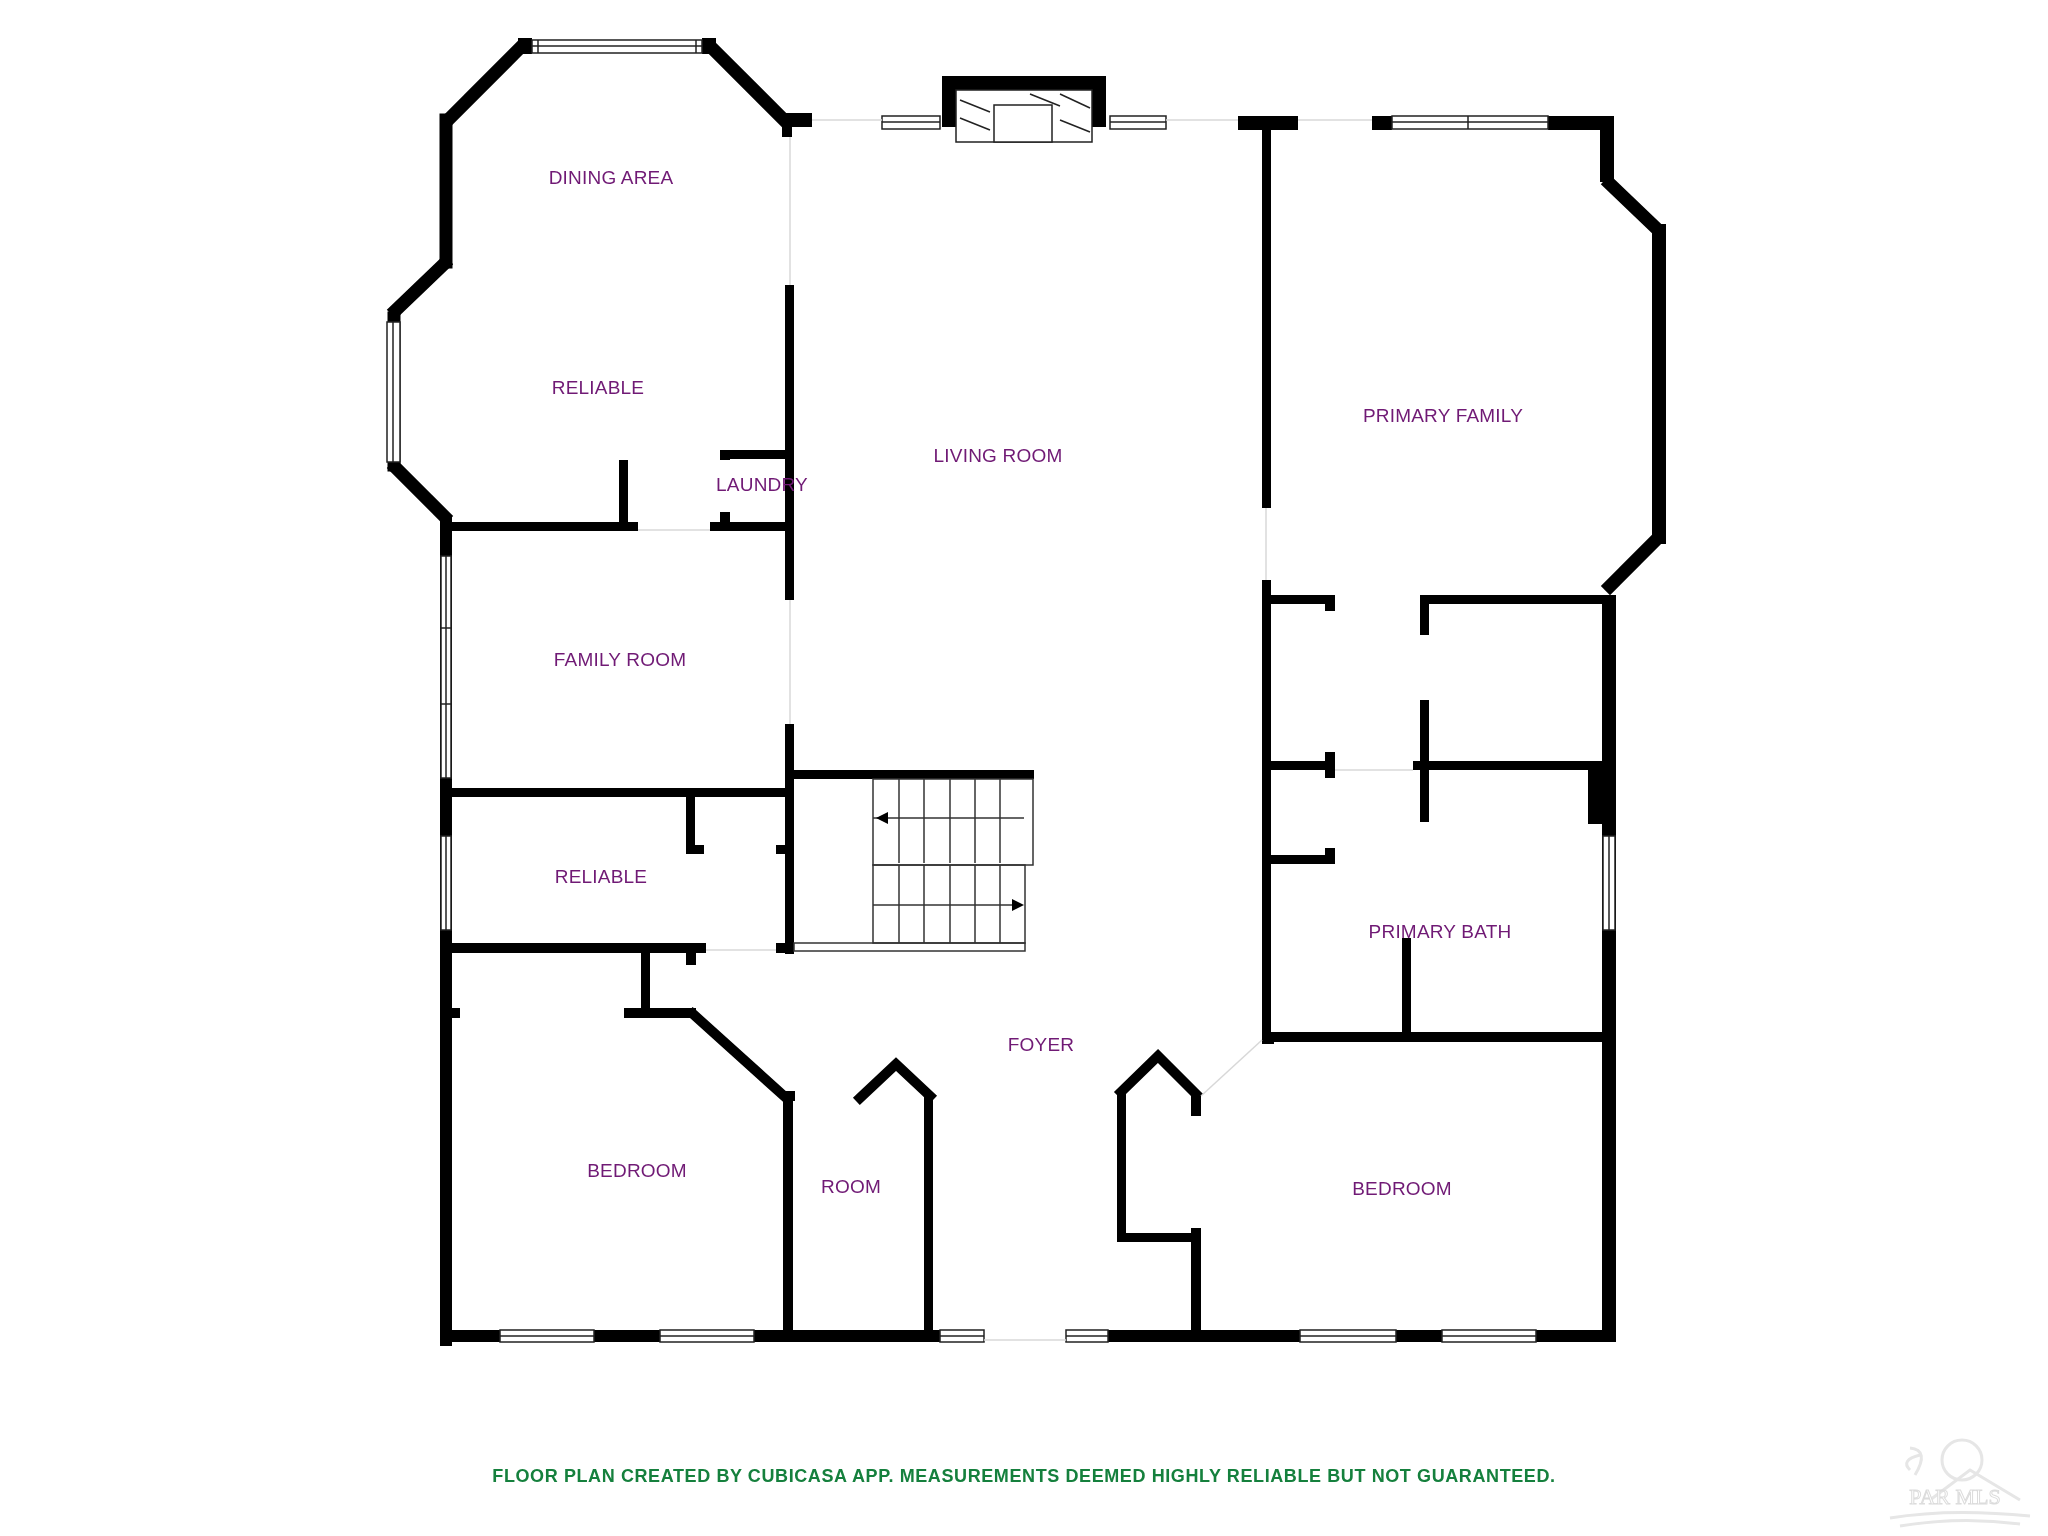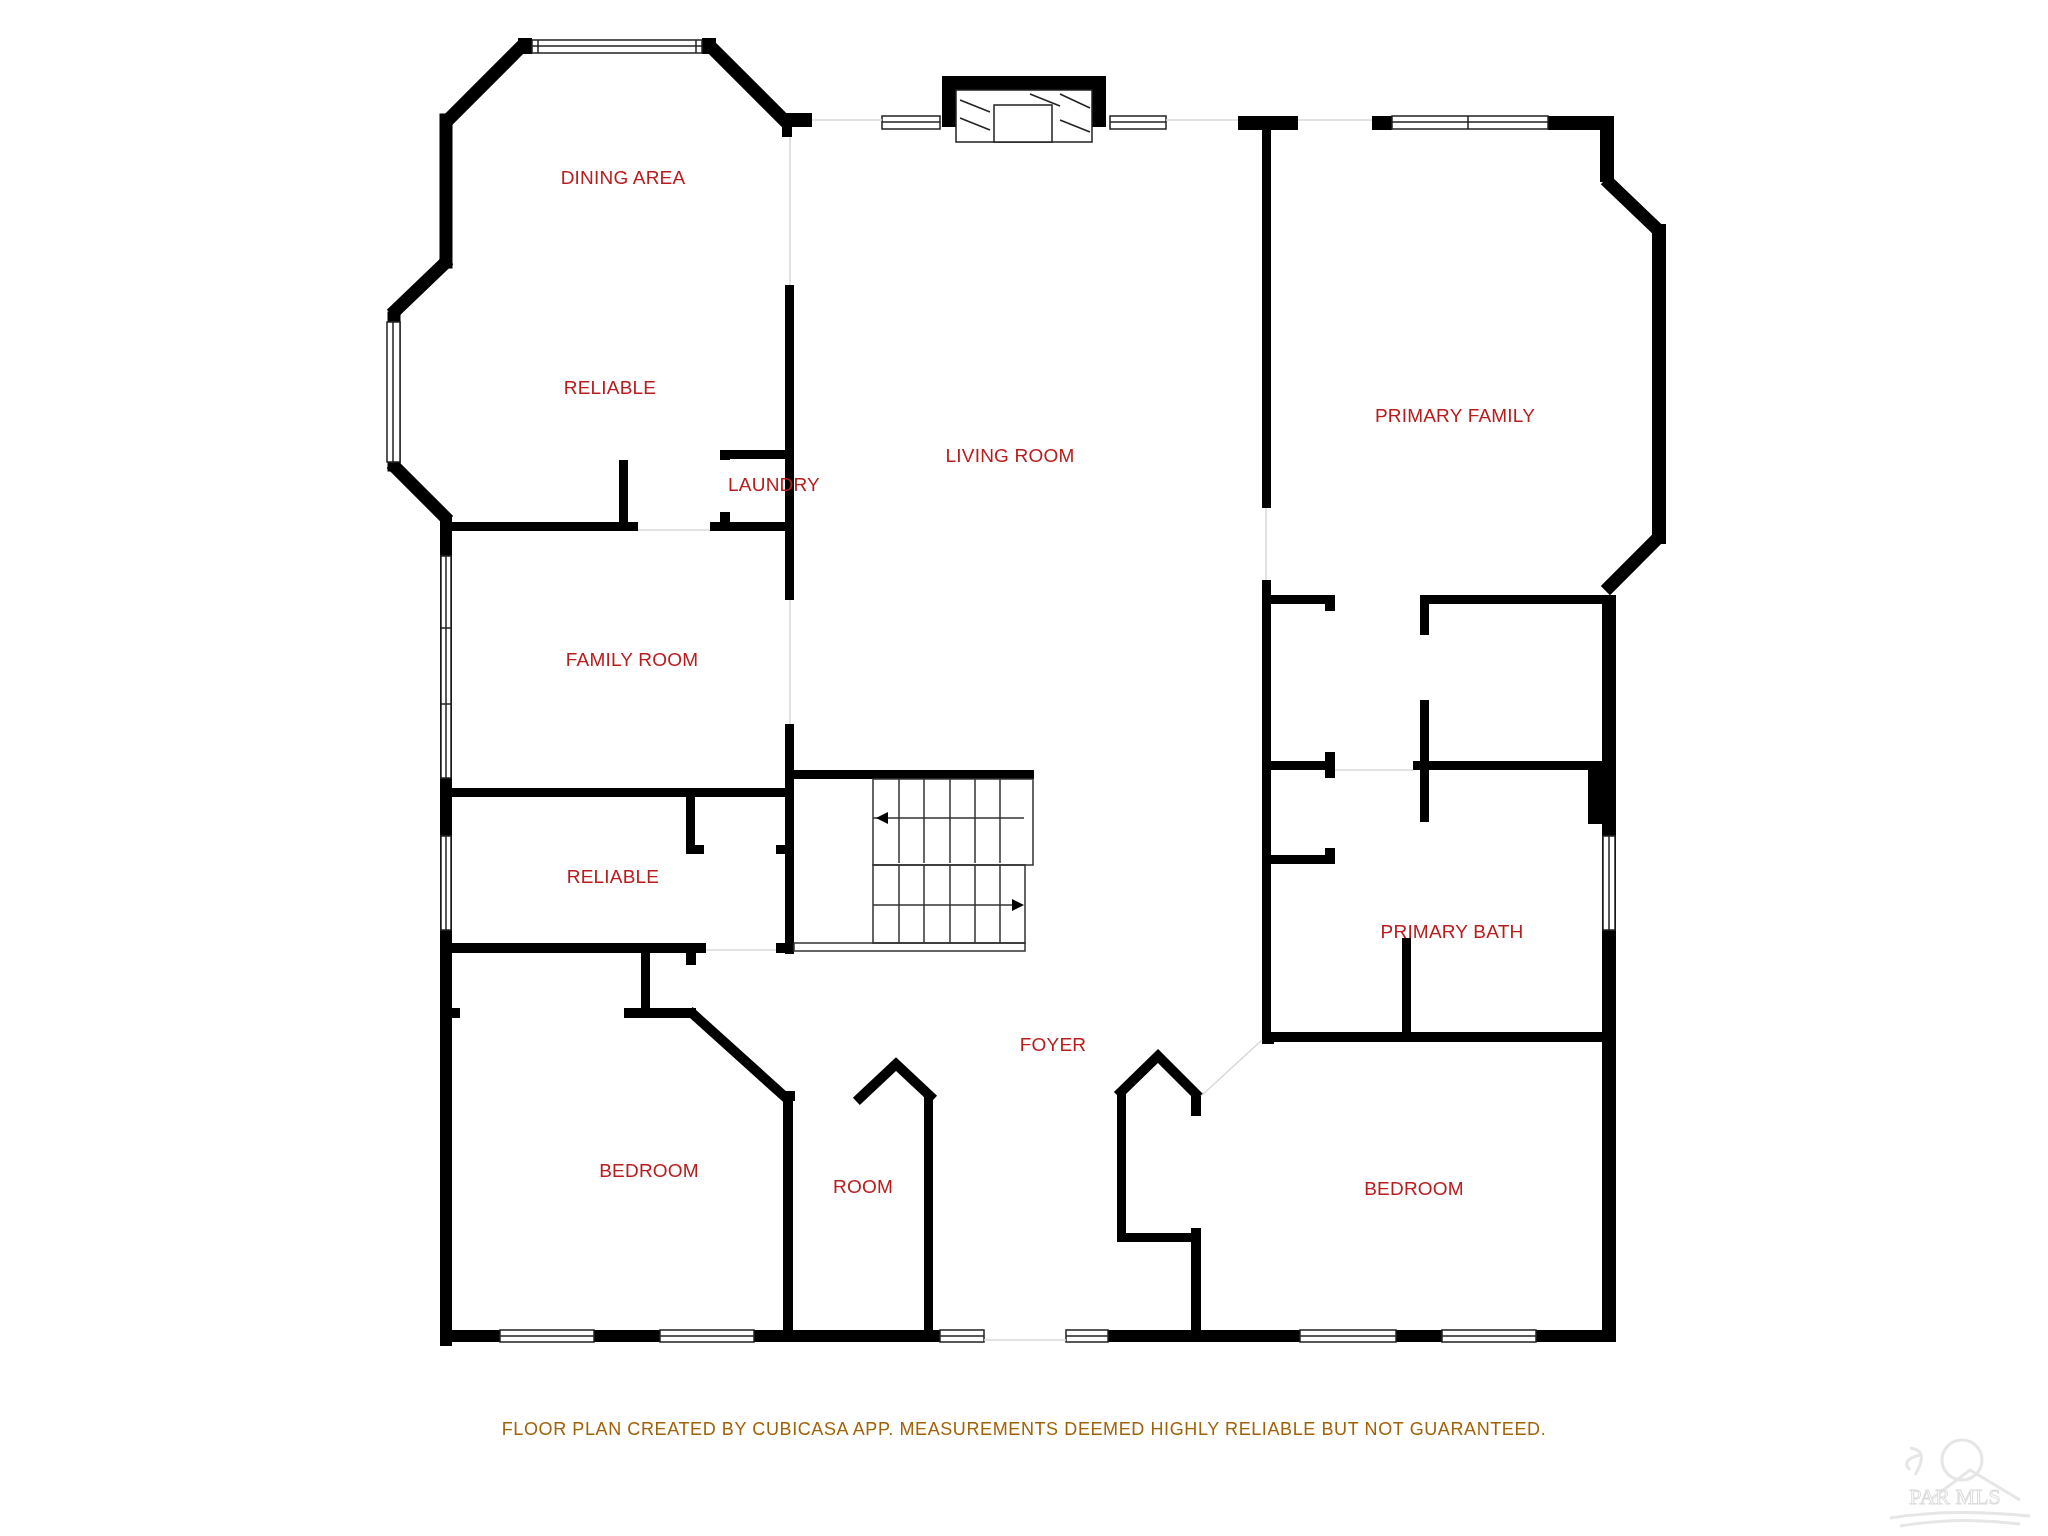--- a/index.html
+++ b/index.html
@@ -3,22 +3,22 @@
 <meta charset="utf-8">
 <style>
   html, body { margin: 0; padding: 0; background: #ffffff; }
   body { width: 2048px; height: 1536px; position: relative; overflow: hidden; font-family: "Liberation Sans", sans-serif; }
   #plan { position: absolute; left: 0; top: 0; width: 2048px; height: 1536px; }
   .wall { fill: #000; }
   .wline { stroke: #000; stroke-linecap: square; fill: none; }
   .win { fill: #fff; stroke: #222; stroke-width: 1.5; }
   .winl { stroke: #222; stroke-width: 1.5; }
   .door { stroke: #d8d8d8; stroke-width: 1.5; fill: none; }
-  .room-label { position: absolute; transform: translate(-50%, -50%); font-size: 19px; color: #b91c1c; white-space: nowrap; letter-spacing: 0.2px; margin-left: 12px; }
-  .footer { position: absolute; left: 50%; top: 1429px; transform: translate(-50%, -50%); font-size: 18px; color: #a16207; letter-spacing: 0.6px; white-space: nowrap; }
+  .room-label { position: absolute; transform: translate(-50%, -50%); font-size: 19px; color: #701a75; white-space: nowrap; letter-spacing: 0.2px; }
+  .footer { position: absolute; left: 50%; top: 1476px; transform: translate(-50%, -50%); font-size: 18px; color: #15803d; letter-spacing: 0.6px; white-space: nowrap; font-weight: bold; }
   .logo { position: absolute; left: 1870px; top: 1430px; width: 170px; height: 100px; }
   .stair { stroke: #333; stroke-width: 1.5; fill: none; }
 </style>
 </head>
 <body>
 
 <svg id="plan" viewBox="0 0 2048 1536" xmlns="http://www.w3.org/2000/svg">
   <g>
 
     <polyline class="wline" stroke-width="13" points="446,120 446,262"></polyline>

